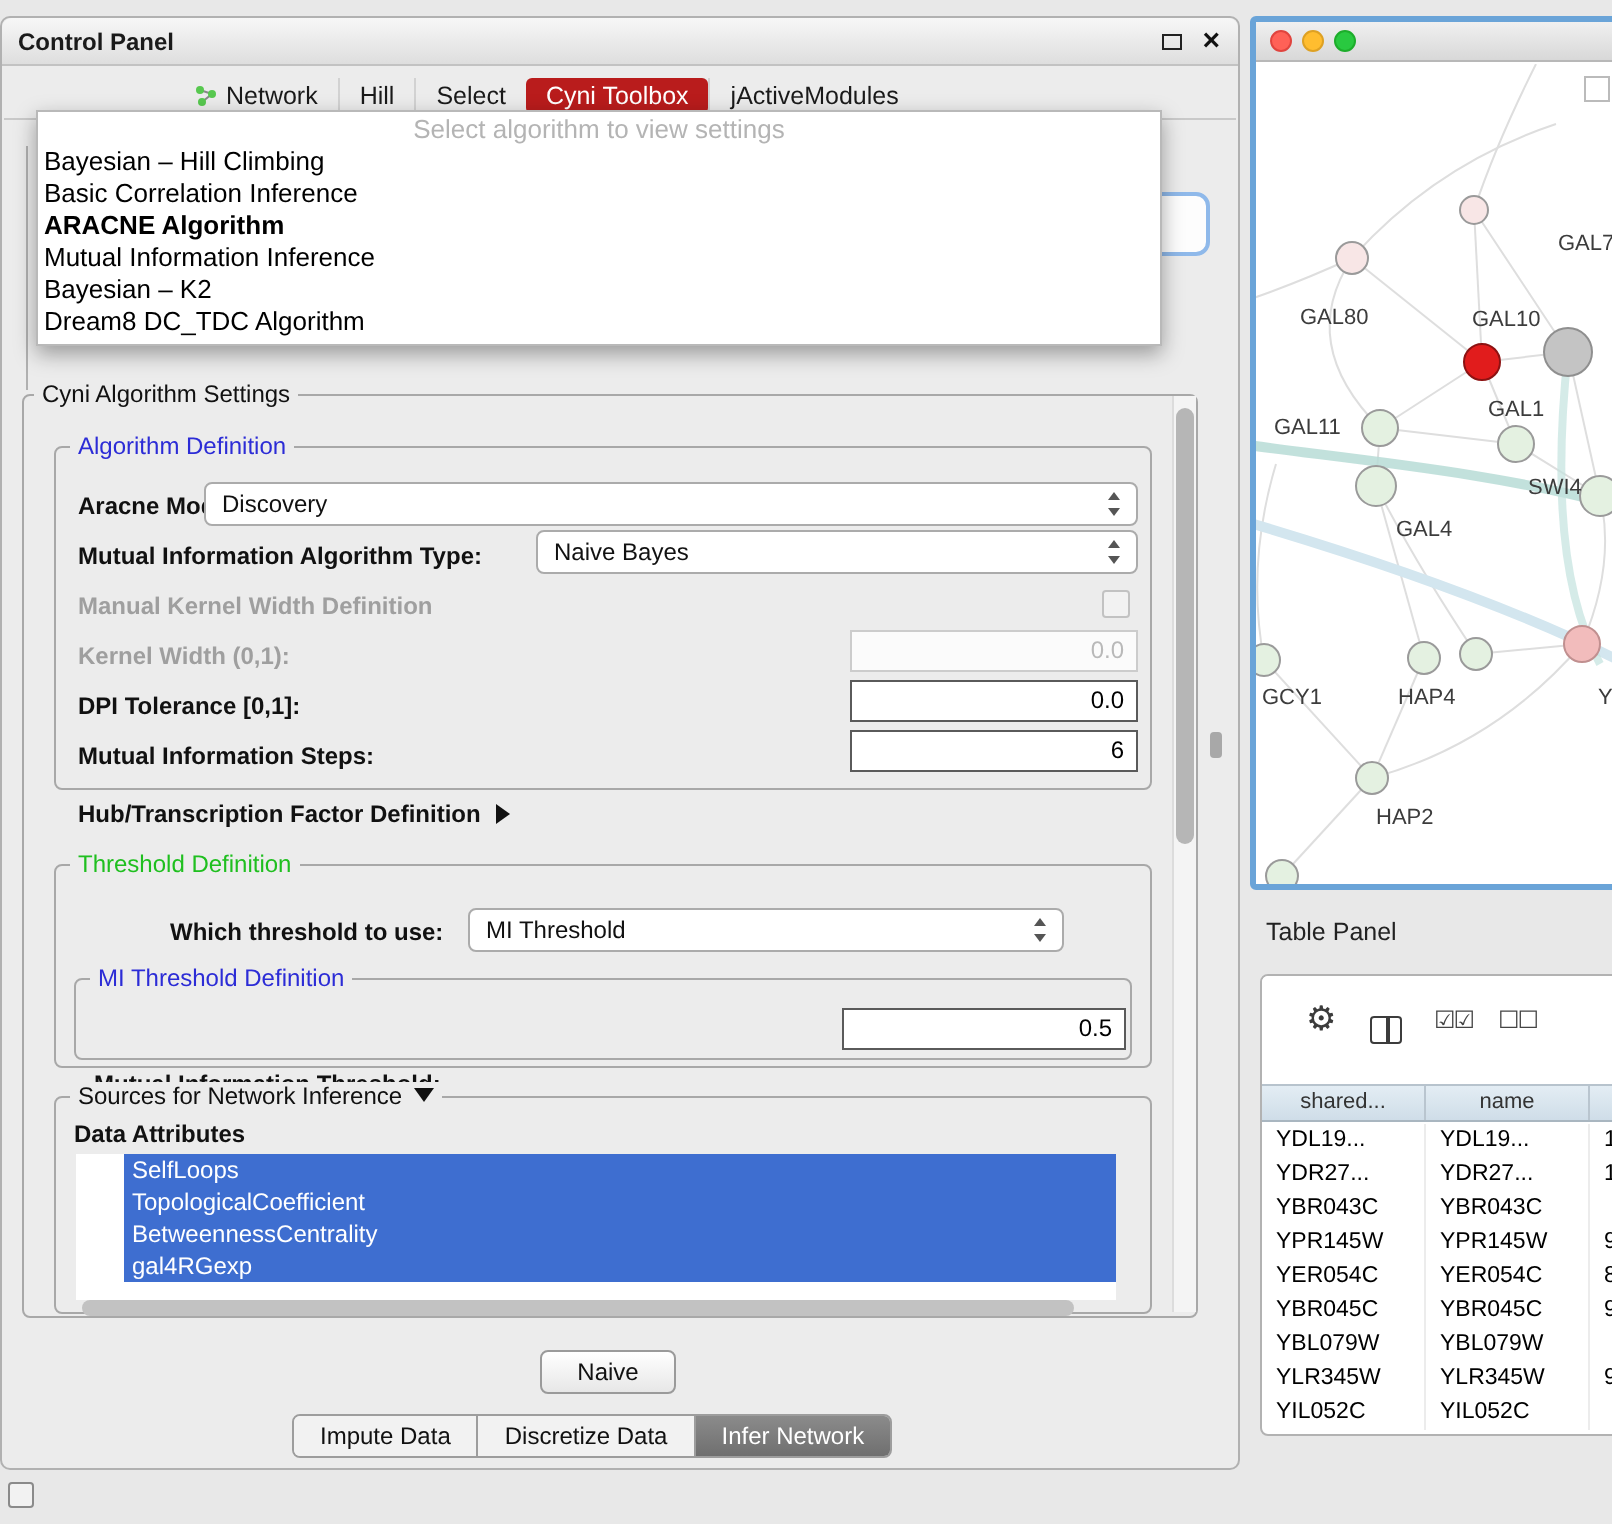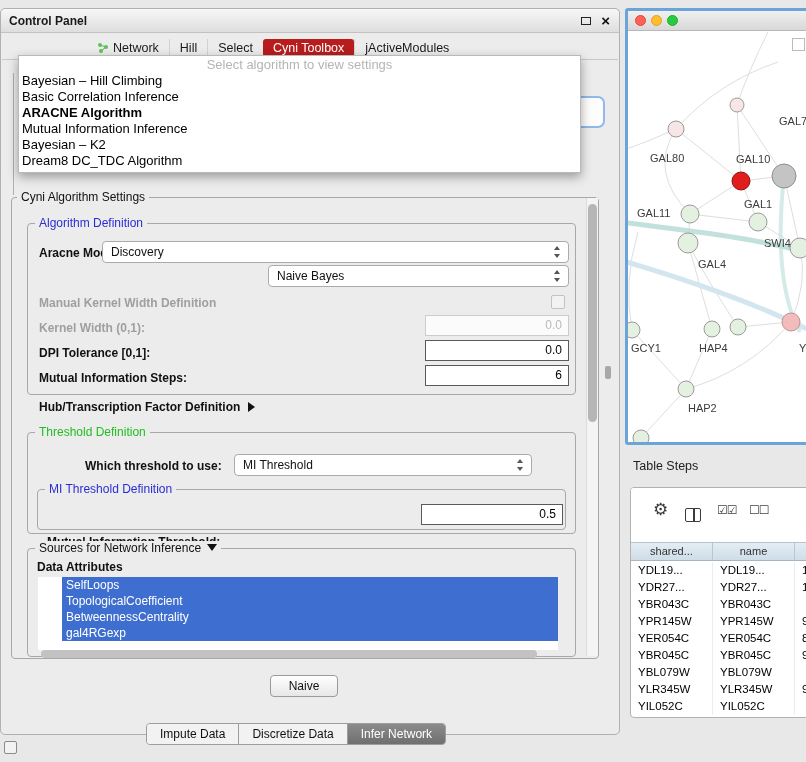--- a/index.html
+++ b/index.html
@@ -52,21 +52,21 @@
 
   .attr-list { position: absolute; left: 37px; top: 568px; width: 520px; height: 73px; background: #fff; overflow: hidden; padding-left: 24px; }
   .attr-item { width: 508px; height: 16px; line-height: 16px; font-size: 12px; color: #fff; padding-left: 4px; }
   .hthumb { position: absolute; left: 40px; top: 641px; width: 496px; height: 8px; background: #c2c2c2; border-radius: 4px; }
 
   .vtrack { position: absolute; left: 585px; top: 189px; width: 12px; height: 458px; background: #f4f4f4; border-left: 1px solid #dcdcdc; }
   .vthumb { position: absolute; left: 587px; top: 195px; width: 9px; height: 218px; background: #b6b6b6; border-radius: 5px; }
 
   .apply-btn { position: absolute; left: 269px; top: 666px; width: 68px; height: 22px; background: linear-gradient(#ffffff, #e7e7e7); border: 1px solid #9a9a9a; border-radius: 4px; font-size: 12px; text-align: center; line-height: 20px; color: #111; }
 
-  .bottom-bar { position: absolute; left: 145px; top: 698px; height: 22px; display: flex; border: 1px solid #9d9d9d; border-radius: 4px; overflow: hidden; margin-top: 16px; }
+  .bottom-bar { position: absolute; left: 145px; top: 698px; height: 22px; display: flex; border: 1px solid #9d9d9d; border-radius: 4px; overflow: hidden; }
   .bseg { padding: 0 13px; line-height: 20px; font-size: 12px; background: #f2f2f2; color: #111; white-space: nowrap; }
   .bseg + .bseg { border-left: 1px solid #9d9d9d; }
   .bseg.active { background: linear-gradient(#8b8b8b, #6f6f6f); color: #fff; }
 
   
   .netwin { position: absolute; left: 625px; top: 8px; width: 185px; height: 437px; background: #fff; border: 3px solid #6aa4d8; border-radius: 3px; }
   .net-titlebar { position: absolute; left: 0; top: 0; right: 0; height: 20px; background: linear-gradient(#f0f0f0, #d8d8d8); border-bottom: 1px solid #b8b8b8; }
   .tl { position: absolute; top: 4px; width: 11px; height: 11px; border-radius: 50%; }
   .net-content { position: absolute; left: 0; top: 21px; right: 0; bottom: 0; overflow: hidden; background: #fff; }
   .net-minibox { position: absolute; right: 2px; top: 6px; width: 13px; height: 13px; border: 1px solid #bbb; background: #fff; }
@@ -148,20 +148,21 @@
 
     <div class="grp" style="left:26px; top:214px; width:549px; height:172px;"></div>
     <span class="grp-title t-blue" style="left:34px; top:207px;">Algorithm Definition</span>
 
     <span class="lbl" style="left:38px; top:237px;">Aracne Mode:</span>
     <div class="combo" style="left:101px; top:232px; width:467px;">
       <span>Discovery</span>
       <span class="spin"></span>
     </div>
 
+    <span class="lbl" style="left:38px; top:262px;">Mutual Information Algorithm Type:</span>
     <div class="combo" style="left:267px; top:256px; width:301px;">
       <span>Naive Bayes</span>
       <span class="spin"></span>
     </div>
 
     <span class="lbl lbl-dis" style="left:38px; top:287px;">Manual Kernel Width Definition</span>
     <span class="chk" style="left:550px; top:286px;"></span>
 
     <span class="lbl lbl-dis" style="left:38px; top:312px;">Kernel Width (0,1):</span>
     <div class="field dis" style="left:424px; top:306px; width:144px;">0.0</div>
@@ -278,21 +279,21 @@
           <text x="70" y="236">GAL4</text>
           <text x="3" y="320">GCY1</text>
           <text x="71" y="320">HAP4</text>
           <text x="171" y="320">Y</text>
           <text x="60" y="380">HAP2</text>
         </g>
       </svg>
     </div>
   </div>
 
-  <span class="tp-title">Table Steps</span>
+  <span class="tp-title">Table Panel</span>
 
   <div class="tpanel">
     <div class="tp-toolbar">
       <span class="tp-icon" style="left:22px; top:11px;">⚙</span>
       <span class="cols-icon"></span>
       <span class="tp-check" style="left:86px; top:15px;">☑☑</span>
       <span class="tp-check" style="left:118px; top:15px;">☐☐</span>
     </div>
     <div class="tp-header">
       <span class="hc c1">shared...</span>

